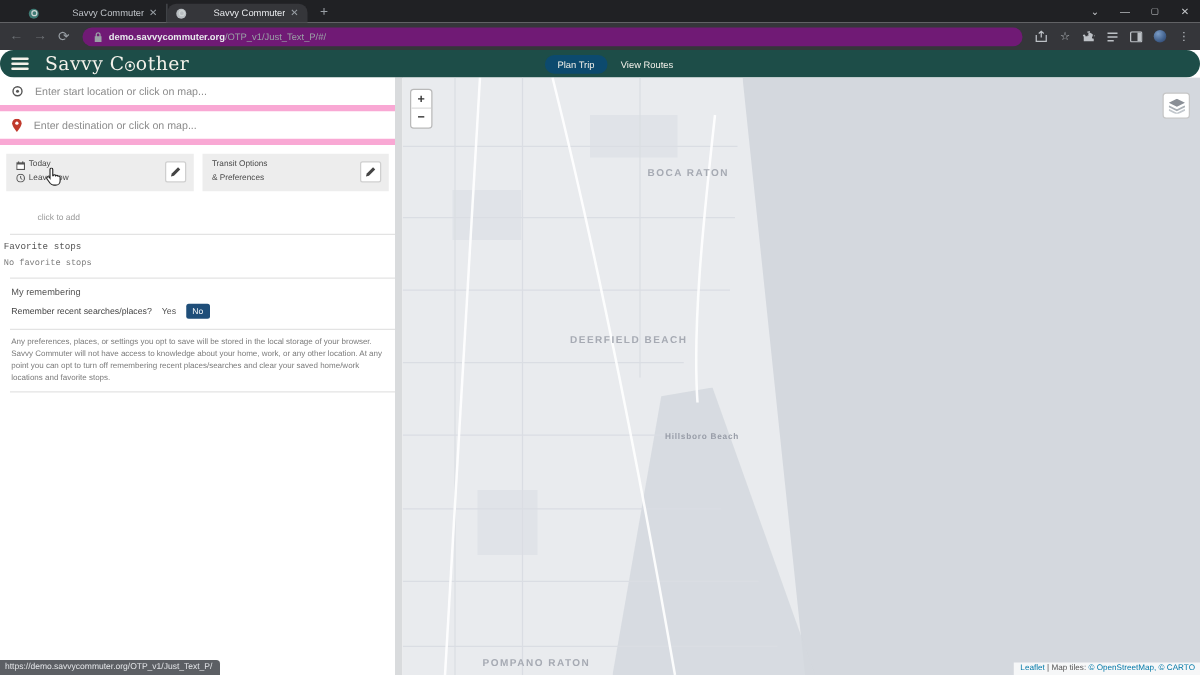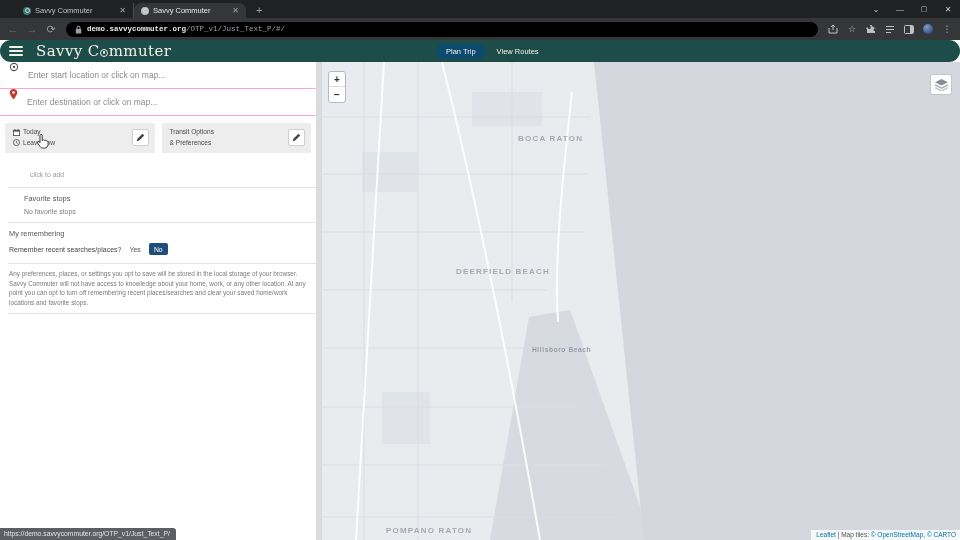--- a/index.html
+++ b/index.html
@@ -1,66 +1,66 @@
 <!DOCTYPE html>
 <html><head>
 <meta charset="utf-8">
 <style>
   * { margin:0; padding:0; box-sizing:border-box; }
   html,body { width:960px; height:540px; overflow:hidden; font-family:"Liberation Sans", sans-serif; background:#fff; position:relative; }
 
   
   .tabstrip { position:absolute; top:0; left:0; right:0; height:18px; background:#202124; display:flex; align-items:flex-end; }
-  .tab { display:flex; align-items:center; gap:4px; height:15px; padding:0 7px; font-size:7.5px; color:#bdc1c6; width:118px; }
+  .tab { display:flex; align-items:center; gap:4px; height:15px; padding:0 7px; font-size:7.5px; color:#bdc1c6; width:118px;text-align:right; }
   .tab.inactive { margin-left:16px; border-right:1px solid #4a4d51; }
   .tab.active { background:#35363a; border-radius:7px 7px 0 0; color:#e8eaed; width:112px; }
   .tab-label { flex:1; white-space:nowrap; overflow:hidden; }
   .favicon { width:8px; height:8px; border-radius:50%; background:#3e7a74; position:relative; flex:0 0 auto; }
   .favicon::after { content:""; position:absolute; inset:1.5px; border-radius:50%; border:1px solid #cfd6d5; }
   .tab-close { color:#9aa0a6; font-size:8px; line-height:1; cursor:default; }
   .newtab { color:#9aa0a6; font-size:11px; margin-left:10px; padding-bottom:2px; }
   .wincontrols { margin-left:auto; display:flex; height:18px; }
   .winbtn { width:24px; display:flex; align-items:center; justify-content:center; color:#c7cacd; font-size:8px; }
 
   .toolbar { position:absolute; top:18px; left:0; right:0; height:22px; background:#35363a; display:flex; align-items:center; padding:0 6px; gap:5px; }
   .navic { color:#9aa0a6; font-size:11px; width:14px; text-align:center; }
   .navic.dim { color:#6e7276; }
-  .omnibox { flex:1; height:15px; background:#000000; border-radius:8px; display:flex; align-items:center; gap:5px; padding:0 9px; margin:0 3px;font-family:Liberation Mono, monospace; }
+  .omnibox { flex:1; height:15px; background:#701a75; border-radius:8px; display:flex; align-items:center; gap:5px; padding:0 9px; margin:0 3px; }
   .omni-url { font-size:7.5px; white-space:nowrap; }
   .omni-host { color:#e8eaed; font-weight:bold; }
   .omni-path { color:#9aa0a6; }
   .tbicon { width:14px; height:14px; display:flex; align-items:center; justify-content:center; color:#bdc1c6; font-size:9px; }
   .avatar { width:10px; height:10px; border-radius:50%; background:radial-gradient(circle at 35% 30%, #7a9cc6, #41608c 60%, #2b3e63); }
 
   
   .appheader { position:absolute; top:40px; left:0; right:0; height:22px; background:#1d4d48; display:flex; align-items:center; color:#f3f1ea;border-radius:11px; }
   .hamburger { width:14px; height:10px; margin-left:9px; display:flex; flex-direction:column; justify-content:space-between; }
   .hamburger i { display:block; height:2px; background:#f3f1ea; border-radius:1px; }
   .logo { margin-left:13px; font-family:"DejaVu Serif", serif; font-size:15px; letter-spacing:.4px; display:flex; align-items:baseline; }
   .logo-o { display:inline-block; width:8px; height:8px; border:1.4px solid #f3f1ea; border-radius:50%; position:relative; margin:0 .5px; top:.5px; }
   .logo-o::after { content:""; position:absolute; left:50%; top:50%; width:2.6px; height:2.6px; margin:-1.3px 0 0 -1.3px; border-radius:50%; background:#f3f1ea; }
   .headnav { position:absolute; left:436px; display:flex; align-items:center; gap:11px; font-size:7.5px; }
   .pill { background:#0c4a6e; border-radius:10px; padding:3px 10px; }
 
   
   .sidebar { position:absolute; top:62px; left:0; width:316px; bottom:0; background:#fff; }
   .gutter { position:absolute; top:62px; left:316px; width:6px; bottom:0; background:#d9dbdd; }
-  .locrow { height:27px; display:flex; gap:9px; padding-left:9px; border-bottom:1px solid #f9a8d4; }
+  .locrow { height:27px; display:flex; align-items:center; gap:9px; padding-left:9px; border-bottom:5px solid #f9a8d4; }
   .locinput { border:none; outline:none; flex:1; font-size:8.5px; color:#444; font-family:"Liberation Sans", sans-serif; background:transparent; }
   .locinput::placeholder { color:#8c8c8c; opacity:1; }
   .cards { display:flex; gap:7px; padding:7px 5px 6px 5px; }
   .card { flex:1; background:#ededed; height:30px; position:relative; padding:4px 0 0 8px; font-size:6.6px; color:#4a4a4a; line-height:1.6; }
   .cardline { display:flex; align-items:center; gap:3px; }
   .editbtn { position:absolute; right:6px; top:6px; width:17px; height:17px; background:#fff; border:1px solid #cfcfcf; border-radius:2px; display:flex; align-items:center; justify-content:center; }
   .placesec { padding:10px 0 0 14px; }
   .placerow { margin-bottom:9px; }
   .placehead { display:flex; align-items:center; gap:5px; font-size:8px; color:#3c3c3c; }
   .placesub { font-size:6.8px; color:#9a9a9a; margin:2px 0 0 16px; }
   .divider { border:none; border-top:1px solid #e3e3e3; margin:0 0 0 8px; }
-  .favsec { padding:6px 0 7px 24px; }
+  .favsec { padding:6px 0 7px 3px;font-family:Liberation Mono, monospace; }
   .favtitle { font-size:7.4px; color:#555; margin-bottom:5px; }
   .favempty { font-size:6.9px; color:#7d7d7d; }
   .prefsec { padding:6px 0 8px 9px; }
   .preftitle { font-size:7.4px; color:#555; margin-bottom:5px; }
   .prefq { display:flex; align-items:center; gap:8px; font-size:7px; color:#444; }
   .yesopt { color:#555; }
   .nobtn { background:#1f4e79; color:#fff; font-size:6.8px; padding:2.5px 5px; border-radius:2px; border:none; font-family:"Liberation Sans", sans-serif; }
   .disclaimer { padding:5px 10px 6px 9px; font-size:6.4px; color:#7a7a7a; line-height:1.5; }
 
   
@@ -144,21 +144,21 @@
 
 <div class="appheader">
   <div class="hamburger">
       <i></i>
       <i></i>
       <i></i>
     </div>
   <div class="logo">
     <span>Savvy C</span>
       <span class="logo-o"></span>
-      <span>mmuter</span>
+      <span>other</span>
   </div>
   <div class="headnav">
     <span class="pill">Plan Trip</span>
     <span>View Routes</span>
   </div>
 </div>
 
 <div class="sidebar">
   <div class="locrow">
     <svg width="10" height="10" viewBox="0 0 10 10">

